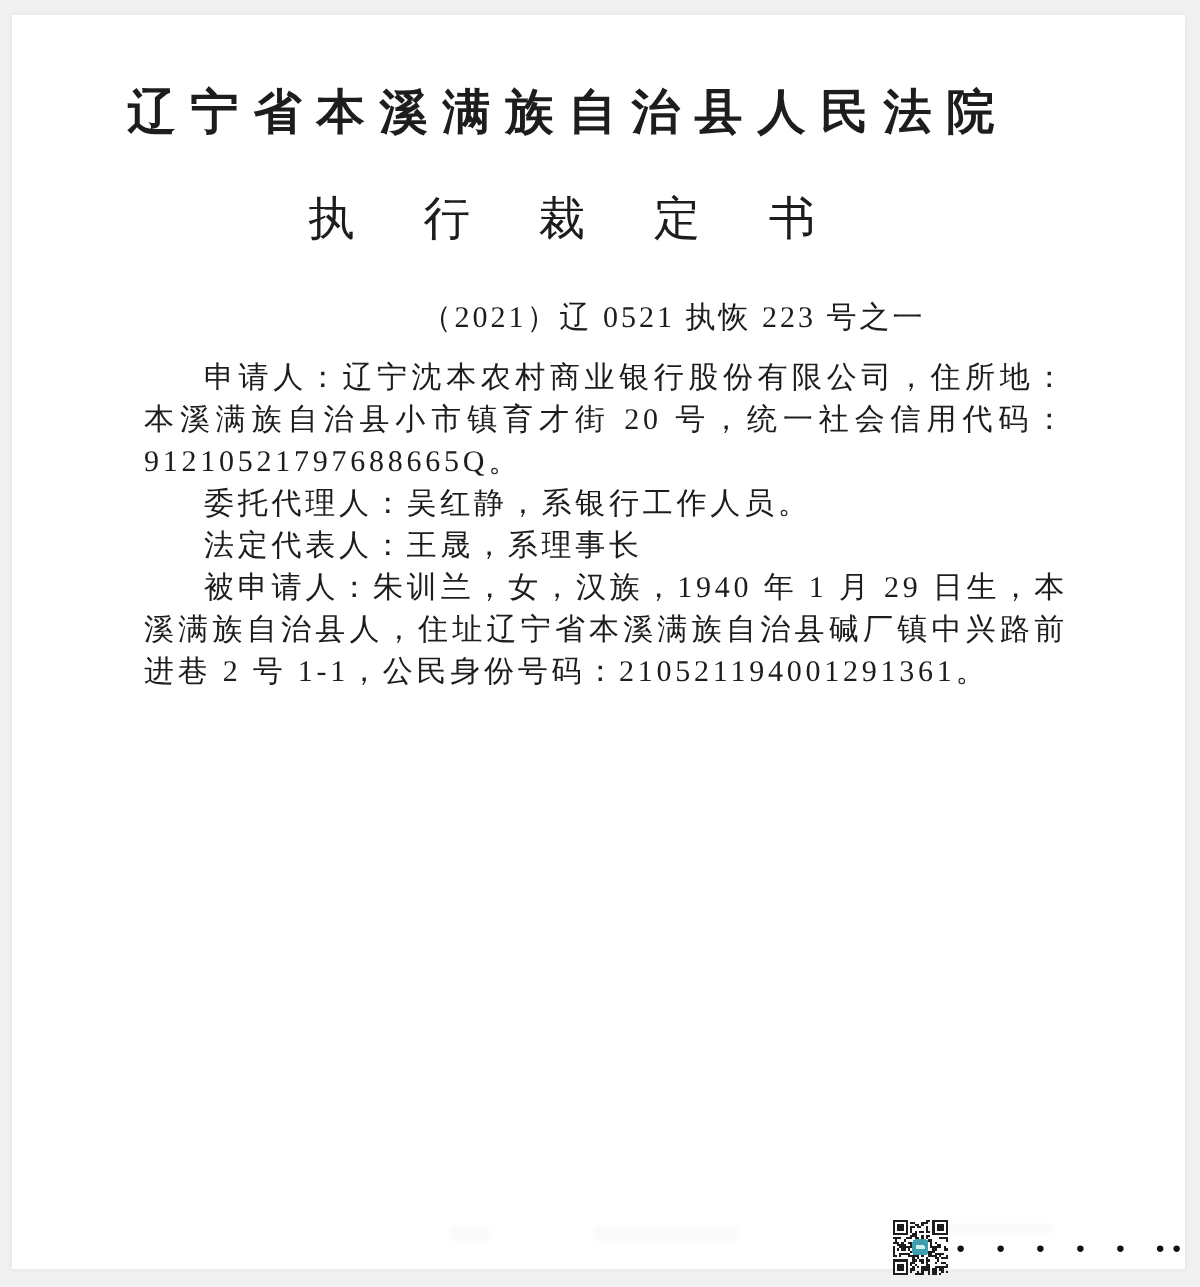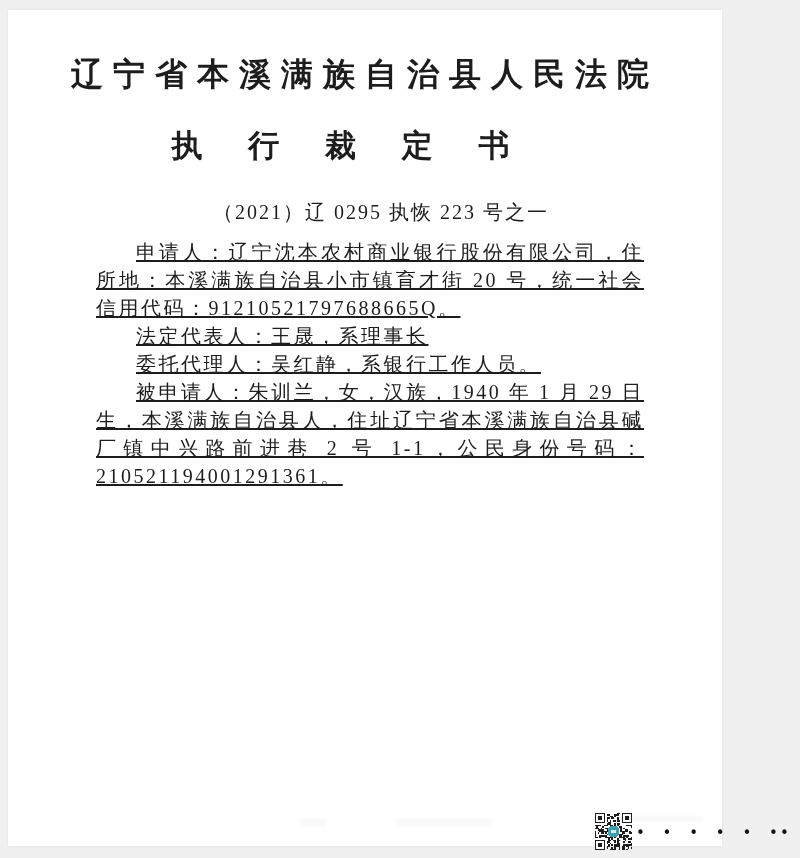--- a/index.html
+++ b/index.html
@@ -6,54 +6,53 @@
   html, body { width: 800px; height: 858px; }
   body {
     background: #f0f0f0;
     font-family: "Liberation Serif", "DejaVu Serif", serif;
     overflow: hidden;
     position: relative;
   }
   .page {
     position: absolute;
     left: 8px; top: 10px;
-    width: 714px; height: 836px;
+    width: 782px; height: 836px;
     background: #ffffff;
     box-shadow: 0 0 3px rgba(0,0,0,0.07);
   }
   .content { padding: 0 78px 0 88px; color: #1d1d1d; }
   .court-name {
     margin-top: 46px;
     font-size: 32px; line-height: 36px;
     letter-spacing: 10px; font-weight: 600;
     text-align: center;
     position: relative; left: -25px;
     white-space: nowrap;
   }
   .doc-type {
     margin-top: 36px;
     font-size: 31px; line-height: 36px;
-    letter-spacing: 19px; font-weight: 700;
+    letter-spacing: 19px; font-weight: 400;
     text-align: center;
     position: relative; left: -20px;
     white-space: nowrap;
   }
   .case-no {
     margin-top: 34px;
     font-size: 20px; line-height: 28px;
     letter-spacing: 2px;
     text-align: right;
     padding-right: 95px;
   }
   .body-text {
     margin-top: 12px;
     font-size: 20px; line-height: 28px;
     letter-spacing: 2.5px;
     text-align: justify;
-    text-decoration: underline;
   }
   .body-text p { text-indent: 40px; }
   .footer-qr {
     position: absolute;
     left: 587px; top: 803px;
     width: 37px; height: 37px;
     shape-rendering: crispEdges;
   }
   .footer-dots {
     position: absolute;
@@ -77,26 +76,26 @@
 </head>
 <body>
 
 <div class="page">
   <div class="content">
 
     <div class="court-name">辽宁省本溪满族自治县人民法院</div>
 
     <div class="doc-type">执 行 裁 定 书</div>
 
-    <div class="case-no">（2021）辽 0295 执恢 223 号之一</div>
+    <div class="case-no">（2021）辽 0521 执恢 223 号之一</div>
 
     <div class="body-text">
       <p>申请人：辽宁沈本农村商业银行股份有限公司，住所地：本溪满族自治县小市镇育才街 20 号，统一社会信用代码：91210521797688665Q。</p>
+      <p>委托代理人：吴红静，系银行工作人员。</p>
       <p>法定代表人：王晟，系理事长</p>
-      <p>委托代理人：吴红静，系银行工作人员。</p>
       <p>被申请人：朱训兰，女，汉族，1940 年 1 月 29 日生，本溪满族自治县人，住址辽宁省本溪满族自治县碱厂镇中兴路前进巷 2 号 1-1，公民身份号码：210521194001291361。</p>
     </div>
   </div>
 
   <div class="bleed bleed-1"></div>
   <div class="bleed bleed-2"></div>
   <div class="bleed bleed-3"></div>
 
   <svg id="qr" class="footer-qr" viewBox="0 0 25 25">
       <rect x="15" y="0" width="1" height="1" fill="#1d1d1d"></rect>

